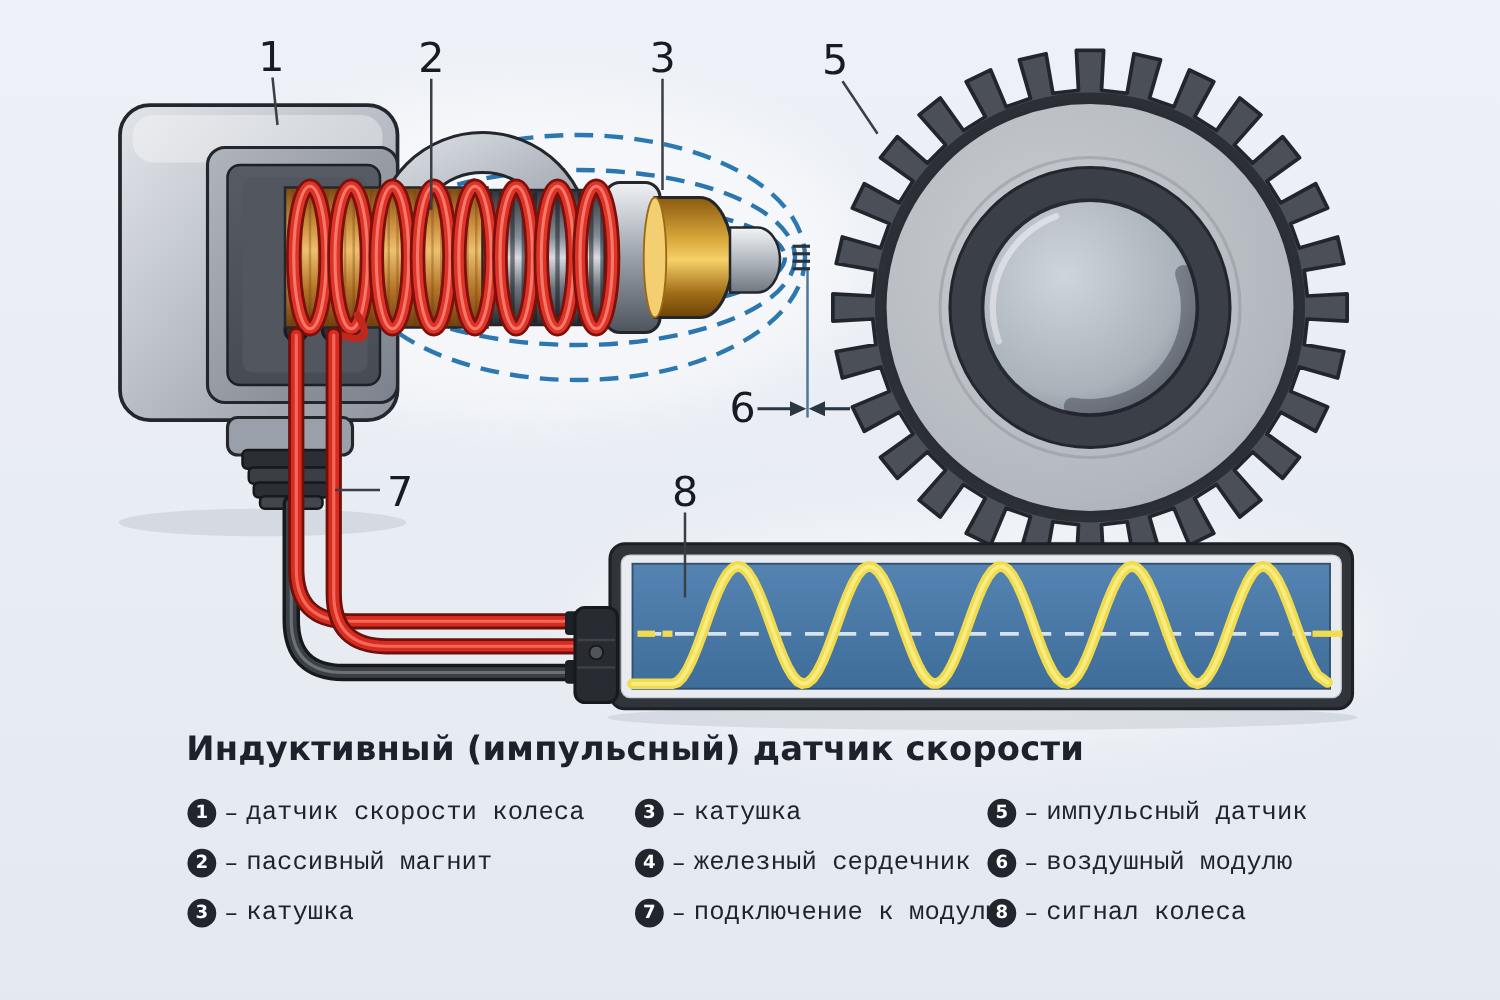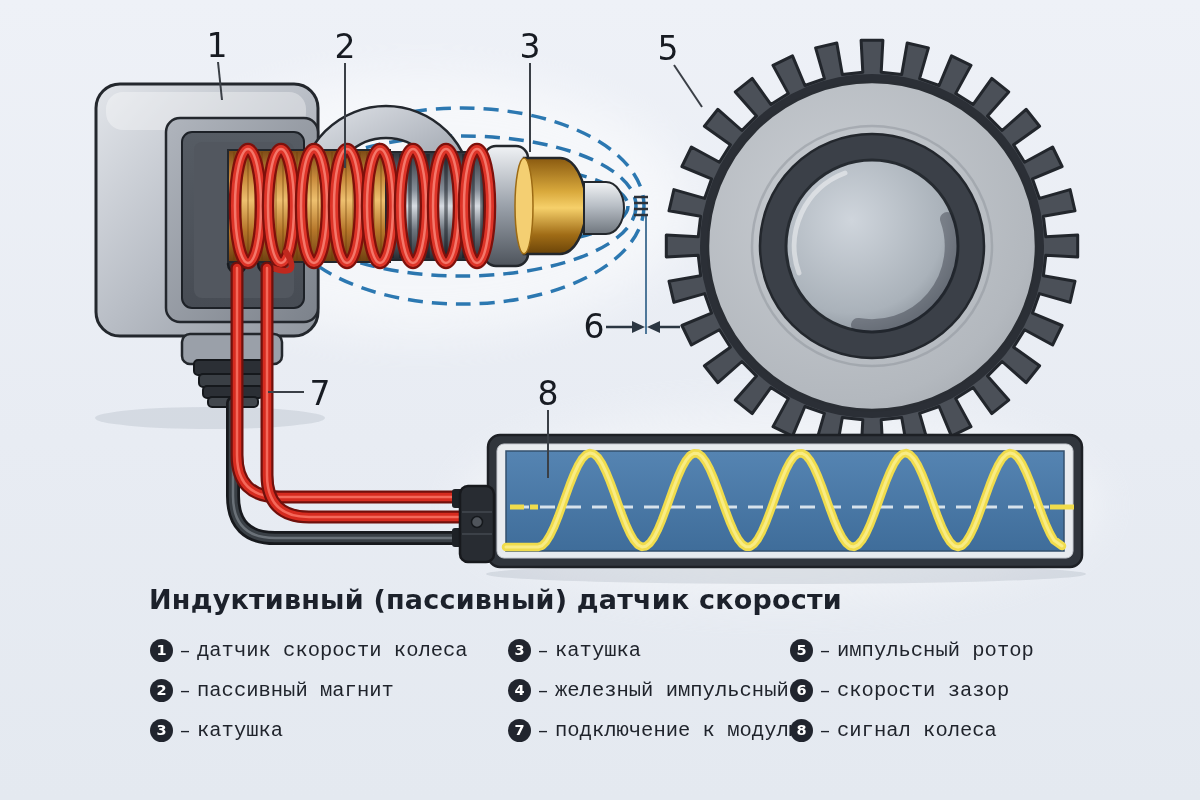--- a/index.html
+++ b/index.html
@@ -281,21 +281,21 @@
 </svg>
 
 <div class="callout" style="left:217px;top:45px">1</div>
 <div class="callout" style="left:345px;top:46px">2</div>
 <div class="callout" style="left:530px;top:46px">3</div>
 <div class="callout" style="left:668px;top:48px">5</div>
 <div class="callout" style="left:594px;top:326px">6</div>
 <div class="callout" style="left:320px;top:393px">7</div>
 <div class="callout" style="left:548px;top:393px">8</div>
 
-<div id="title">Индуктивный (пассивный) датчик скорости</div>
+<div id="title">Индуктивный (импульсный) датчик скорости</div>
 
 <div class="legend-col" id="legend-col-0">
   <div class="legend-item">
     <span class="badge">1</span>
     <span class="dash">–</span>
     <span class="ltext">датчик скорости колеса</span>
   </div>
   <div class="legend-item">
     <span class="badge">2</span>
     <span class="dash">–</span>
@@ -309,38 +309,38 @@
 </div>
 <div class="legend-col" id="legend-col-1">
   <div class="legend-item">
     <span class="badge">3</span>
     <span class="dash">–</span>
     <span class="ltext">катушка</span>
   </div>
   <div class="legend-item">
     <span class="badge">4</span>
     <span class="dash">–</span>
-    <span class="ltext">железный импульсный</span>
+    <span class="ltext">железный сердечник</span>
   </div>
   <div class="legend-item">
     <span class="badge">7</span>
     <span class="dash">–</span>
     <span class="ltext">подключение к модулю</span>
   </div>
 </div>
 <div class="legend-col" id="legend-col-2">
   <div class="legend-item">
     <span class="badge">5</span>
     <span class="dash">–</span>
-    <span class="ltext">импульсный ротор</span>
+    <span class="ltext">импульсный датчик</span>
   </div>
   <div class="legend-item">
     <span class="badge">6</span>
     <span class="dash">–</span>
-    <span class="ltext">скорости зазор</span>
+    <span class="ltext">воздушный модулю</span>
   </div>
   <div class="legend-item">
     <span class="badge">8</span>
     <span class="dash">–</span>
     <span class="ltext">сигнал колеса</span>
   </div>
 </div>
 
 </div>
 

